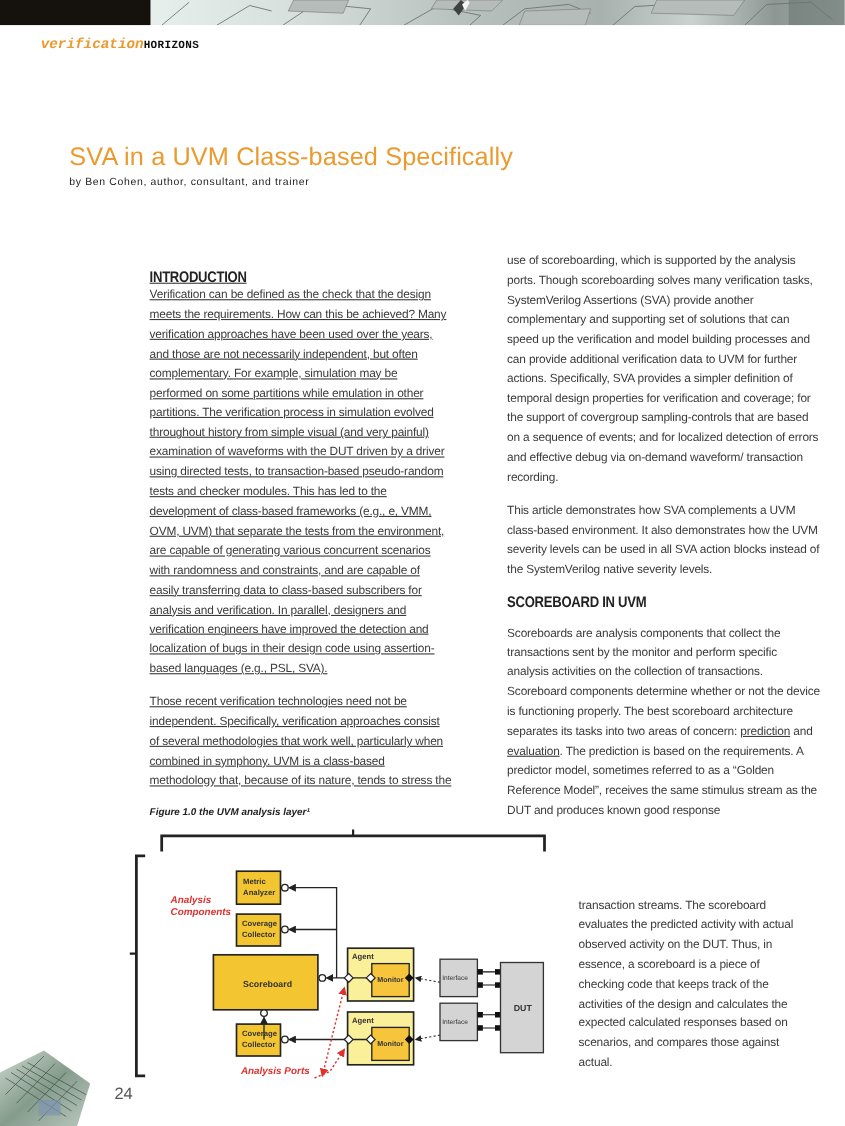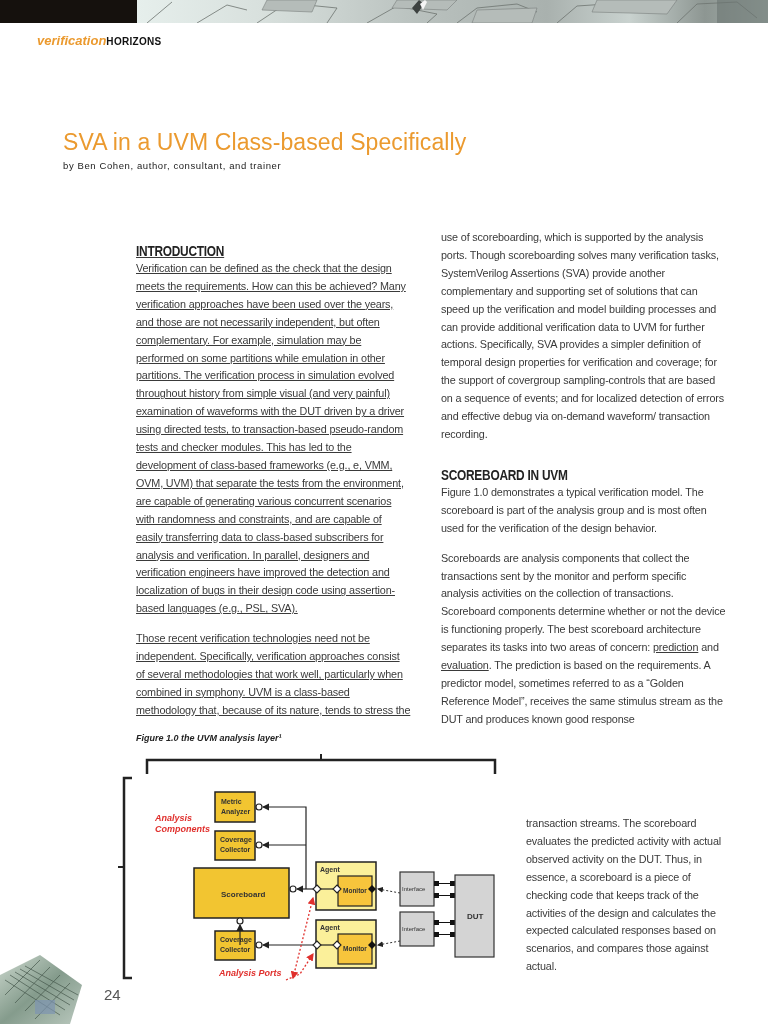--- a/index.html
+++ b/index.html
@@ -6,31 +6,31 @@
     html, body { width: 768px; height: 1024px; background: #ffffff; overflow: hidden; }
     body { position: relative; font-family: "Liberation Sans", sans-serif; color: #333; }
 
     
     .banner { position: absolute; left: 0; top: 0; width: 768px; height: 23px; overflow: hidden; }
     .banner-black { position: absolute; left: 0; top: 0; width: 137px; height: 23px; background: #15110d; }
     .banner-art { position: absolute; left: 137px; top: 0; width: 631px; height: 23px;
       background: linear-gradient(90deg, #e6efec 0%, #d8e0dd 20%, #b9c1be 45%, #a9b1ae 65%, #c9d2cf 78%, #8d9692 90%, #a7b3ae 100%); }
     .banner-art svg { position: absolute; left: 0; top: 0; }
 
-    .masthead { position: absolute; left: 37px; top: 34px; font-size: 12px; line-height: 14px; }
+    .masthead { position: absolute; left: 37px; top: 34px; font-size: 12px; line-height: 14px; font-family: Liberation Mono, monospace; }
     .masthead .mh-orange { color: #eb9a2f; font-style: italic; font-weight: bold; font-size: 13px; }
     .masthead .mh-black { color: #111; font-weight: bold; font-size: 10px; letter-spacing: 0.3px; }
 
     .title { position: absolute; left: 63px; top: 128px; font-size: 23px; color: #eb9a2f; line-height: 28px; letter-spacing: 0.1px; }
     .byline { position: absolute; left: 63px; top: 160px; font-size: 9.5px; color: #222; letter-spacing: 0.6px; }
 
     .col { position: absolute; font-family: "Liberation Sans", sans-serif; font-size: 10.8px; line-height: 17.9px; color: #3a3a3a; letter-spacing: -0.15px; }
     .col p { margin: 0; }
     .col-left { left: 136px; top: 242px; width: 275px; text-decoration: underline; }
-    .col-right { left: 441px; top: 229px; width: 285px; }
+    .col-right { left: 461px; top: 229px; width: 285px; }
     .h2 { font-size: 14px; font-weight: bold; color: #222; line-height: 18px; letter-spacing: -0.3px; transform: scaleX(0.85); transform-origin: left; white-space: nowrap; }
     .para-gap { height: 12px; }
     .u { text-decoration: underline; }
 
     .col-right-narrow { position: absolute; left: 526px; top: 815px; width: 200px; font-size: 10.8px; line-height: 17.9px; color: #3a3a3a; letter-spacing: -0.15px; }
 
     .fig-caption { position: absolute; left: 136px; top: 733px; font-size: 9px; font-weight: bold; font-style: italic; color: #222; }
 
     .diagram { position: absolute; left: 110px; top: 748px; width: 410px; height: 236px; text-align: right; }
     .diagram svg { position: absolute; left: 0; top: 0; }
@@ -82,23 +82,23 @@
 <div class="col col-left">
   <div class="h2">INTRODUCTION</div>
   <p>Verification can be defined as the check that the design meets the requirements. How can this be achieved? Many verification approaches have been used over the years, and those are not necessarily independent, but often complementary. For example, simulation may be performed on some partitions while emulation in other partitions. The verification process in simulation evolved throughout history from simple visual (and very painful) examination of waveforms with the DUT driven by a driver using directed tests, to transaction-based pseudo-random tests and checker modules. This has led to the development of class-based frameworks (e.g., e, VMM, OVM, UVM) that separate the tests from the environment, are capable of generating various concurrent scenarios with randomness and constraints, and are capable of easily transferring data to class-based subscribers for analysis and verification. In parallel, designers and verification engineers have improved the detection and localization of bugs in their design code using assertion-based languages (e.g., PSL, SVA).</p>
   <div class="para-gap"></div>
   <p>Those recent verification technologies need not be independent. Specifically, verification approaches consist of several methodologies that work well, particularly when combined in symphony. UVM is a class-based methodology that, because of its nature, tends to stress the</p>
 </div>
 
 <div class="col col-right">
   <p>use of scoreboarding, which is supported by the analysis ports. Though scoreboarding solves many verification tasks, SystemVerilog Assertions (SVA) provide another complementary and supporting set of solutions that can speed up the verification and model building processes and can provide additional verification data to UVM for further actions. Specifically, SVA provides a simpler definition of temporal design properties for verification and coverage; for the support of covergroup sampling-controls that are based on a sequence of events; and for localized detection of errors and effective debug via on-demand waveform/ transaction recording.</p>
   <div class="para-gap"></div>
+  <p>This article demonstrates how SVA complements a UVM class-based environment. It also demonstrates how the UVM severity levels can be used in all SVA action blocks instead of the SystemVerilog native severity levels.</p>
   <div style="height:10px"></div>
   <div class="h2">SCOREBOARD IN UVM</div>
-  <p>Figure 1.0 demonstrates a typical verification model. The scoreboard is part of the analysis group and is most often used for the verification of the design behavior.</p>
   <div class="para-gap"></div>
   <p><span>Scoreboards are analysis components that collect the transactions sent by the monitor and perform specific analysis activities on the collection of transactions. Scoreboard components determine whether or not the device is functioning properly. The best scoreboard architecture separates its tasks into two areas of concern: </span><span class="u">prediction</span><span> and </span><span class="u">evaluation</span><span>. The prediction is based on the requirements. A predictor model, sometimes referred to as a “Golden Reference Model”, receives the same stimulus stream as the DUT and produces known good response</span></p>
 </div>
 <div class="col-right-narrow">transaction streams. The scoreboard evaluates the predicted activity with actual observed activity on the DUT. Thus, in essence, a scoreboard is a piece of checking code that keeps track of the activities of the design and calculates the expected calculated responses based on scenarios, and compares those against actual.</div>
 
 <div class="fig-caption">Figure 1.0 the UVM analysis layer¹</div>
 
 <div class="diagram">
   <svg width="410" height="236" viewBox="0 0 410 236">
     <defs>

